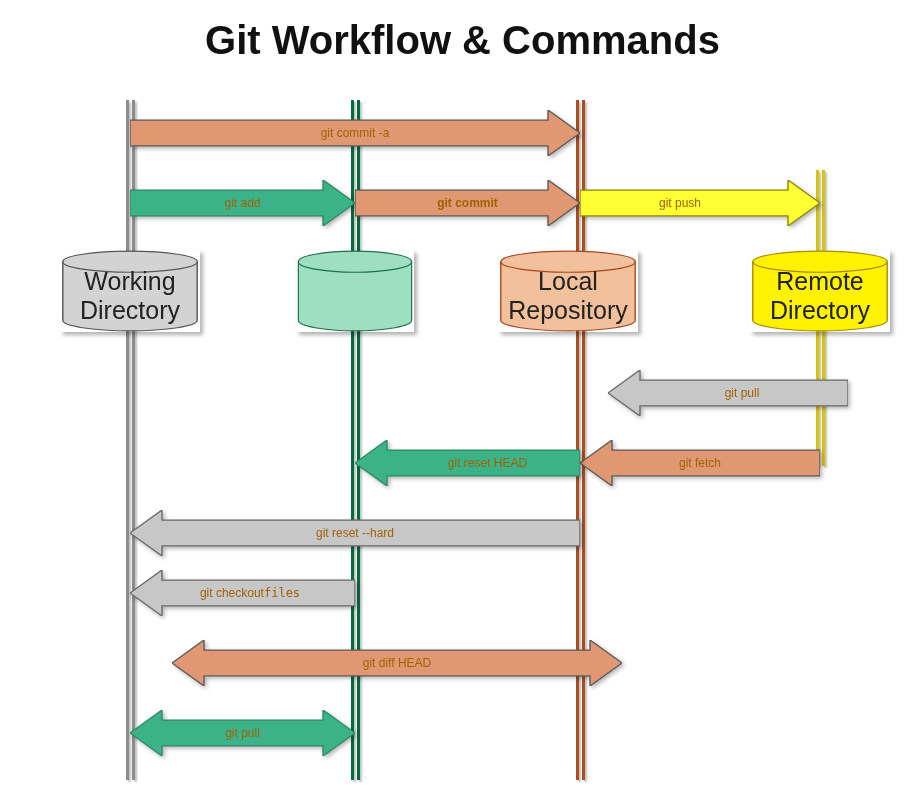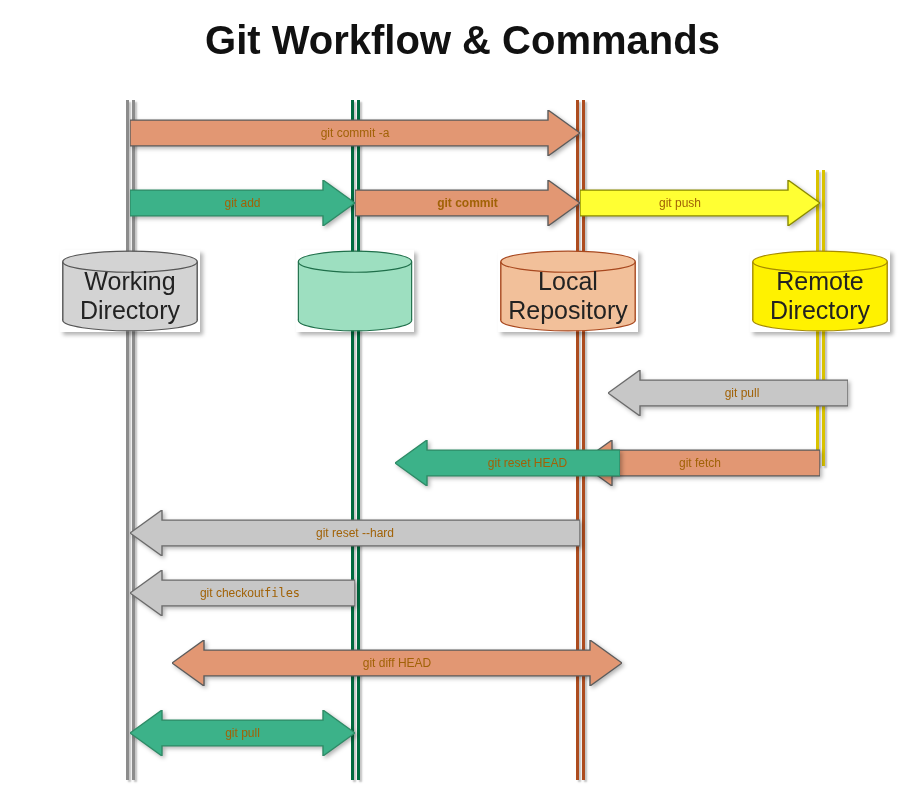--- a/index.html
+++ b/index.html
@@ -138,21 +138,21 @@
           <polygon points="240,10.12 32,10.12 32,0 0,23 32,46 32,35.88 240,35.88" fill="#c7c7c7" stroke="#6b6b6b" stroke-width="1.4"></polygon>
         </svg>
         <div class="albl">git pull</div>
       </div>
       <div class="arrow" style="left: 580px; top: 440px; width: 240px; height: 46px;">
         <svg width="240" height="46" viewBox="0 0 240 46">
           <polygon points="240,10.12 32,10.12 32,0 0,23 32,46 32,35.88 240,35.88" fill="#e29773" stroke="#5c5c5c" stroke-width="1.4"></polygon>
         </svg>
         <div class="albl">git fetch</div>
       </div>
-      <div class="arrow" style="left: 355px; top: 440px; width: 265px; height: 46px; margin-left: 40px;">
+      <div class="arrow" style="left: 355px; top: 440px; width: 265px; height: 46px;">
         <svg width="225" height="46" viewBox="0 0 225 46">
           <polygon points="225,10.12 32,10.12 32,0 0,23 32,46 32,35.88 225,35.88" fill="#3cb289" stroke="#2e8b66" stroke-width="1.4"></polygon>
         </svg>
         <div class="albl">git reset HEAD</div>
       </div>
       <div class="arrow" style="left: 130px; top: 510px; width: 450px; height: 46px;">
         <svg width="450" height="46" viewBox="0 0 450 46">
           <polygon points="450,10.12 32,10.12 32,0 0,23 32,46 32,35.88 450,35.88" fill="#c7c7c7" stroke="#6b6b6b" stroke-width="1.4"></polygon>
         </svg>
         <div class="albl">git reset --hard</div>

